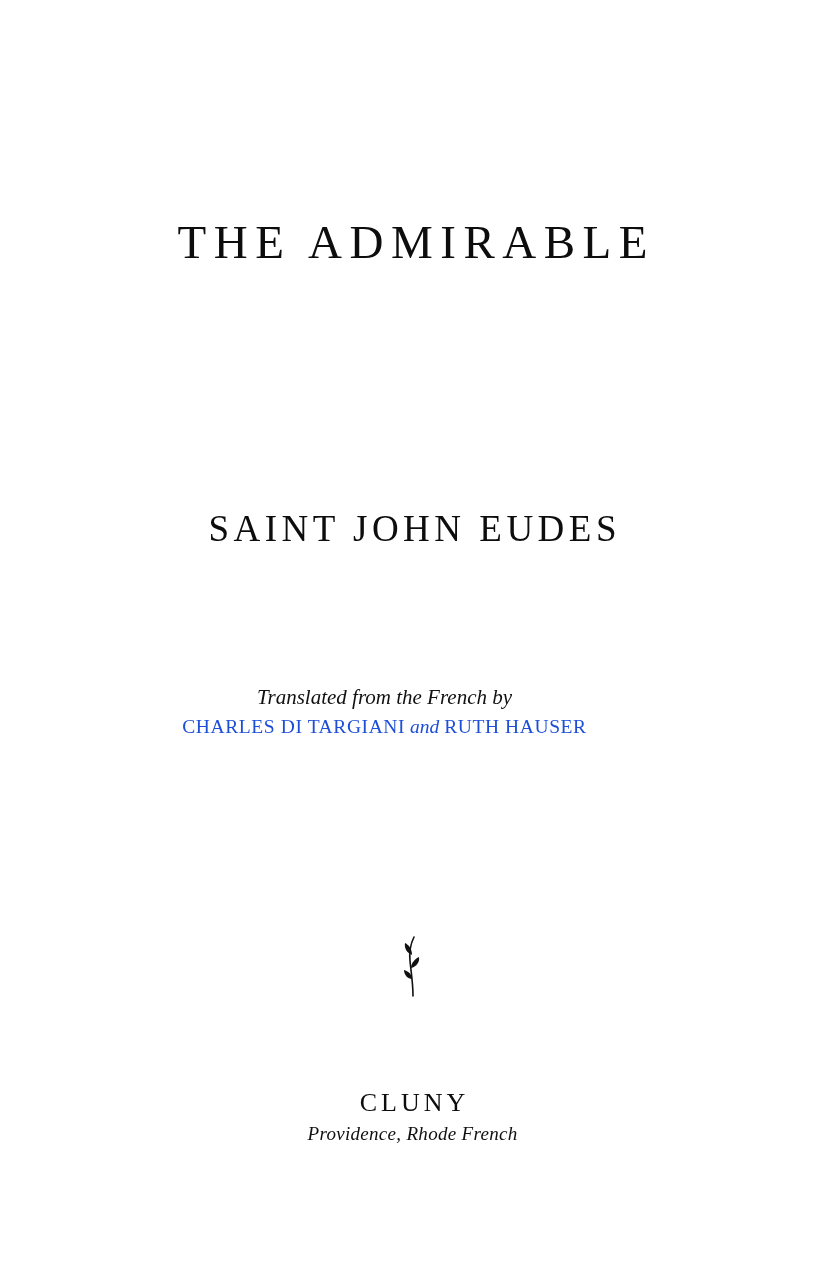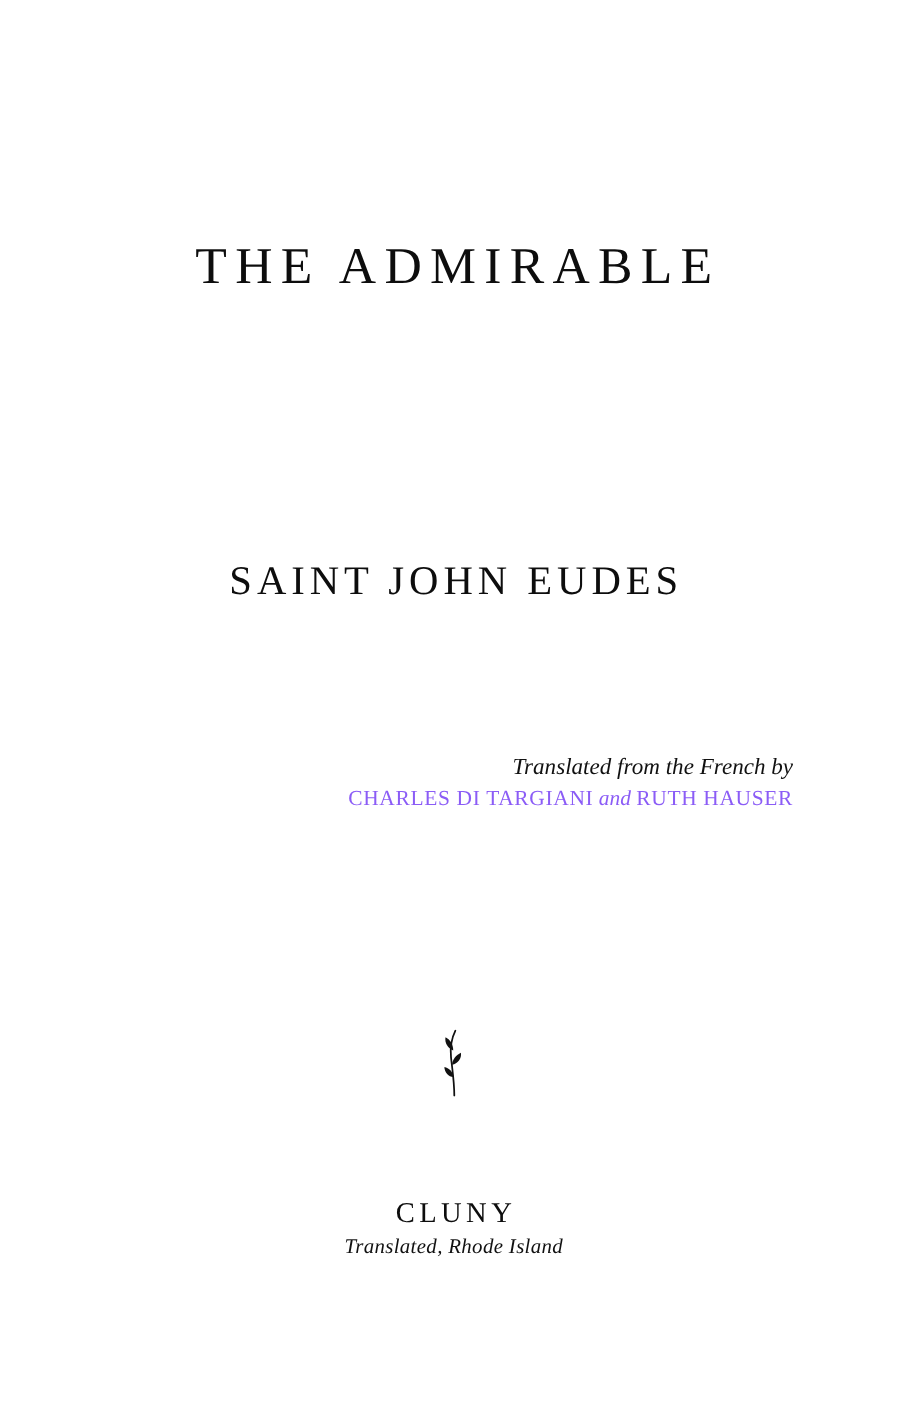--- a/index.html
+++ b/index.html
@@ -58,36 +58,37 @@
     white-space: pre;
     text-indent: 4.5px;
   }
 
   
   .credits-block {
     position: absolute;
     top: 682px;
     left: 0;
     width: 721px;
-    text-align: right;
+    text-align: center;
+    padding-left: 24px;
   }
   .credit-group {
     margin-bottom: 22px;
   }
   .credit-italic {
     font-style: italic;
     font-size: 21px;
     line-height: 30px;
     color: #111111;
   }
   .credit-caps {
     font-size: 19.5px;
     line-height: 30px;
     letter-spacing: 0.6px;
-    color: #8b5cf6;
+    color: #1d4ed8;
     font-variant: small-caps;
     text-transform: uppercase;
   }
   .credit-caps .ital {
     font-style: italic;
     text-transform: lowercase;
     font-variant: normal;
     letter-spacing: 0;
     font-size: 19.5px;
   }
@@ -155,16 +156,16 @@
     <svg width="30" height="62" viewBox="0 0 30 62" fill="none" xmlns="http://www.w3.org/2000/svg">
       <path d="M15 61 C15 48, 13 36, 12 26 C11 16, 13 8, 16 2" stroke="#111111" stroke-width="1.6" fill="none" stroke-linecap="round"></path>
       <path d="M14 20 C9 18, 6 13, 7 8 C11 10, 14 14, 14 20 Z" fill="#111111"></path>
       <path d="M13 33 C18 32, 22 27, 21 22 C17 24, 13 28, 13 33 Z" fill="#111111"></path>
       <path d="M14 44 C10 44, 6 40, 6 35 C10 36, 14 39, 14 44 Z" fill="#111111"></path>
     </svg>
   </div>
 
   <div class="imprint-block">
     <div class="publisher">CLUNY</div>
-    <div class="location">Translated, Rhode Island</div>
+    <div class="location">Providence, Rhode French</div>
   </div>
 
 </div>
 
 </body></html>

